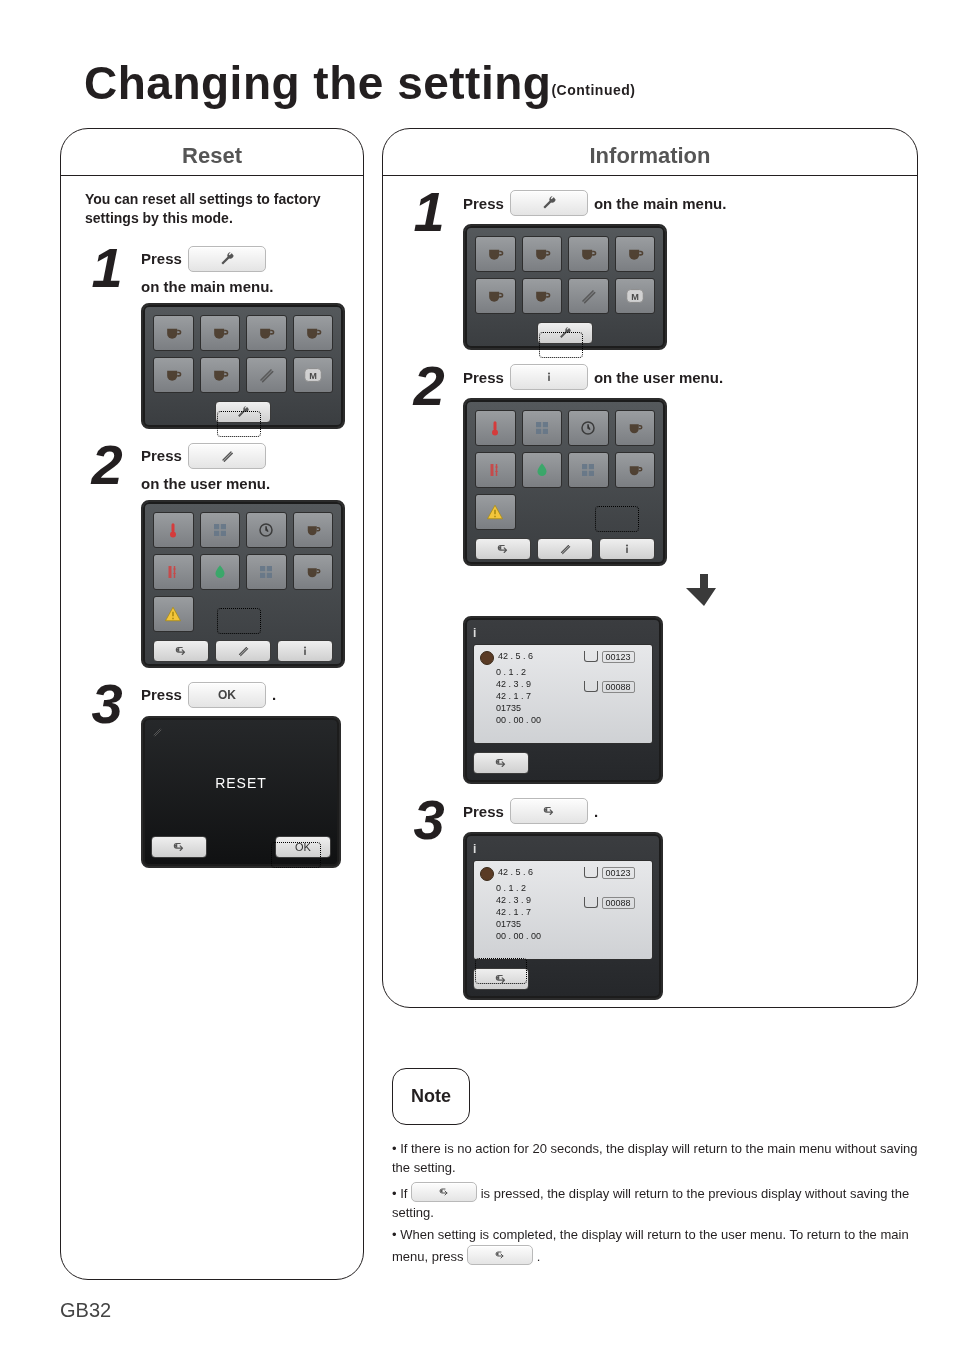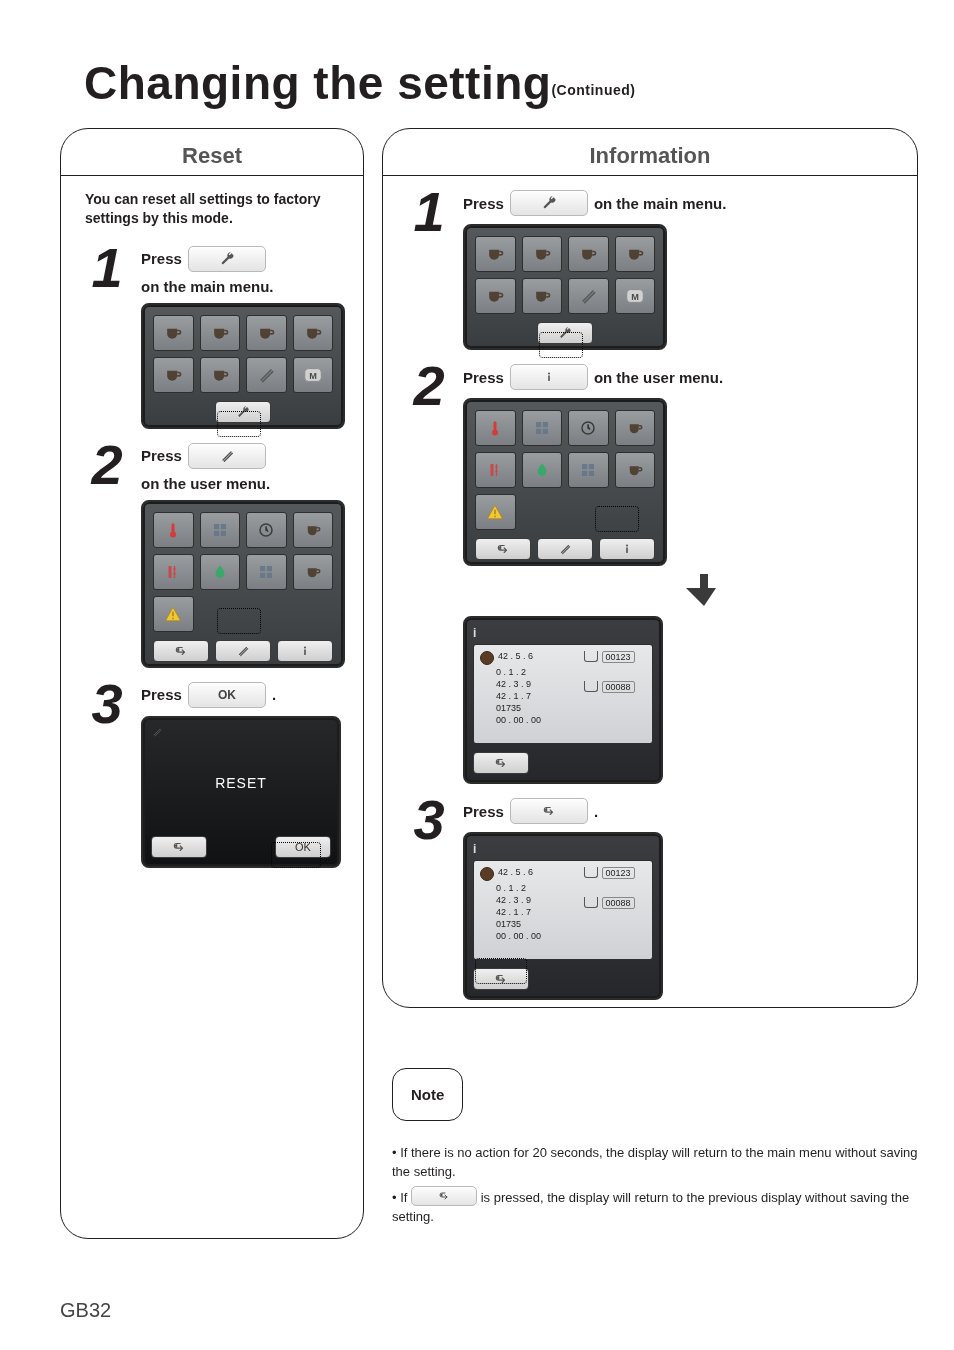--- a/index.html
+++ b/index.html
@@ -196,23 +196,23 @@
   }
   .cup-mini{
     width:12px;height:10px;border:1px solid #555;border-top:none;border-radius:0 0 3px 3px;
     display:inline-block;position:relative;
   }
   .note-pill{
     display:inline-block;
     border:1.4px solid var(--panel-line);
     border-radius:14px;
     padding:17px 18px;
-    font-size:15px;
+    font-size:18px;
     font-weight:700;
-    margin:60px 0 10px 10px;
+    margin:60px 0 2px 10px;
   }
   .notelist{
     font-size:13px;
     line-height:1.45;
     padding-left:10px;
   }
   .notelist li{margin:0 0 4px;list-style:none;}
   .notelist .dot::before{content:"• ";}
   .pageno{
     position:absolute;
@@ -784,20 +784,29 @@
       <li class="dot">If there is no action for 20 seconds, the display will return to the main menu without saving the setting.</li>
       <li class="dot">
         <span>If</span>
         <span class="keybtn" style="min-width:44px;height:18px">
                 <svg width="16" height="12">
                   <use href="#i-back"></use>
                 </svg>
               </span>
         <span>is pressed, the display will return to the previous display without saving the setting.</span>
       </li>
+      <li class="dot">
+        <span>When setting is completed, the display will return to the user menu. To return to the main menu, press</span>
+        <span class="keybtn" style="min-width:44px;height:18px">
+                <svg width="16" height="12">
+                  <use href="#i-back"></use>
+                </svg>
+              </span>
+        <span>.</span>
+      </li>
     </ul>
   </div>
   </div>
 
 </div>
 
 <div class="pageno">GB32</div>
 
 </div>
 

